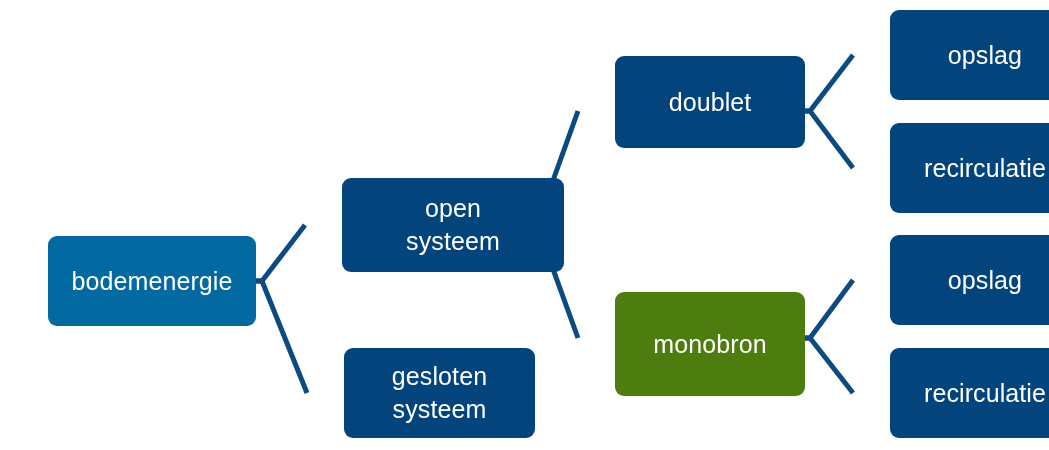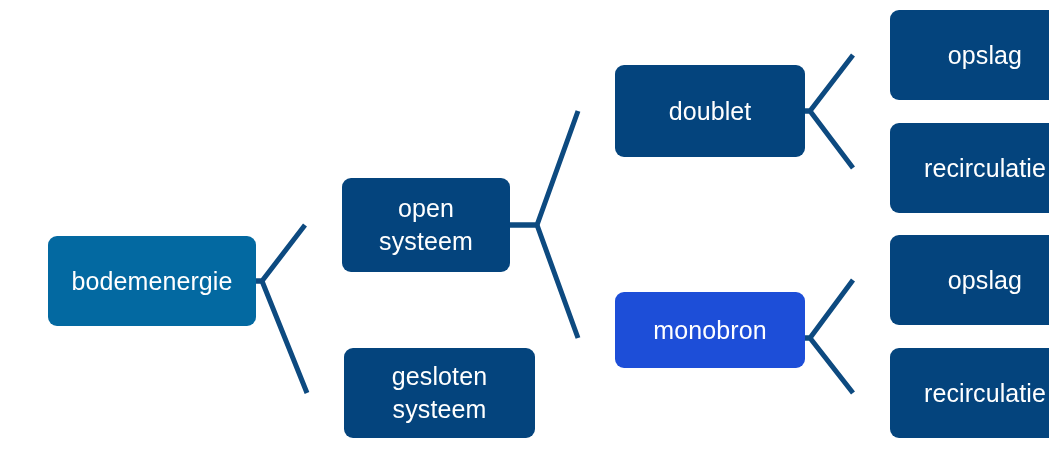--- a/index.html
+++ b/index.html
@@ -57,25 +57,25 @@
         <polyline points="495,225 537,225 578,338" stroke="#0d4a80" stroke-width="5" fill="none"></polyline>
         <polyline points="768,111 810,111 853,55" stroke="#0d4a80" stroke-width="5" fill="none"></polyline>
         <polyline points="768,111 810,111 853,168" stroke="#0d4a80" stroke-width="5" fill="none"></polyline>
         <polyline points="768,338 810,338 853,280" stroke="#0d4a80" stroke-width="5" fill="none"></polyline>
         <polyline points="768,338 810,338 853,393" stroke="#0d4a80" stroke-width="5" fill="none"></polyline>
       </g>
   </svg>
 
   <div id="node-layer">
       <div class="node-box" style="left: 11px; top: 236px; width: 208px; height: 90px; background: #0369a1; color: rgb(255, 255, 255); border-radius: 9px;">bodemenergie</div>
-      <div class="node-box" style="left: 305px; top: 178px; width: 168px; height: 94px; background: rgb(4, 68, 125); color: rgb(255, 255, 255); border-radius: 9px;">open
+      <div class="node-box" style="left: 305px; top: 178px; width: 222px; height: 94px; background: rgb(4, 68, 125); color: rgb(255, 255, 255); border-radius: 9px;">open
 systeem</div>
       <div class="node-box" style="left: 307px; top: 348px; width: 191px; height: 90px; background: rgb(4, 68, 125); color: rgb(255, 255, 255); border-radius: 9px;">gesloten
 systeem</div>
-      <div class="node-box" style="left: 578px; top: 65px; width: 190px; height: 92px; background: rgb(4, 68, 125); color: rgb(255, 255, 255); border-radius: 9px;">doublet</div>
-      <div class="node-box" style="left: 578px; top: 292px; width: 190px; height: 76px; background: #1d4ed8; color: rgb(255, 255, 255); border-radius: 9px;">monobron</div>
+      <div class="node-box" style="left: 578px; top: 56px; width: 190px; height: 92px; background: rgb(4, 68, 125); color: rgb(255, 255, 255); border-radius: 9px;">doublet</div>
+      <div class="node-box" style="left: 578px; top: 292px; width: 190px; height: 104px; background: #4d7c0f; color: rgb(255, 255, 255); border-radius: 9px;">monobron</div>
       <div class="node-box" style="left: 853px; top: 10px; width: 190px; height: 90px; background: rgb(4, 68, 125); color: rgb(255, 255, 255); border-radius: 9px;">opslag</div>
       <div class="node-box" style="left: 853px; top: 123px; width: 190px; height: 90px; background: rgb(4, 68, 125); color: rgb(255, 255, 255); border-radius: 9px;">recirculatie</div>
       <div class="node-box" style="left: 853px; top: 235px; width: 190px; height: 90px; background: rgb(4, 68, 125); color: rgb(255, 255, 255); border-radius: 9px;">opslag</div>
       <div class="node-box" style="left: 853px; top: 348px; width: 190px; height: 90px; background: rgb(4, 68, 125); color: rgb(255, 255, 255); border-radius: 9px;">recirculatie</div>
     </div>
 
 </div>
 
 </body></html>

